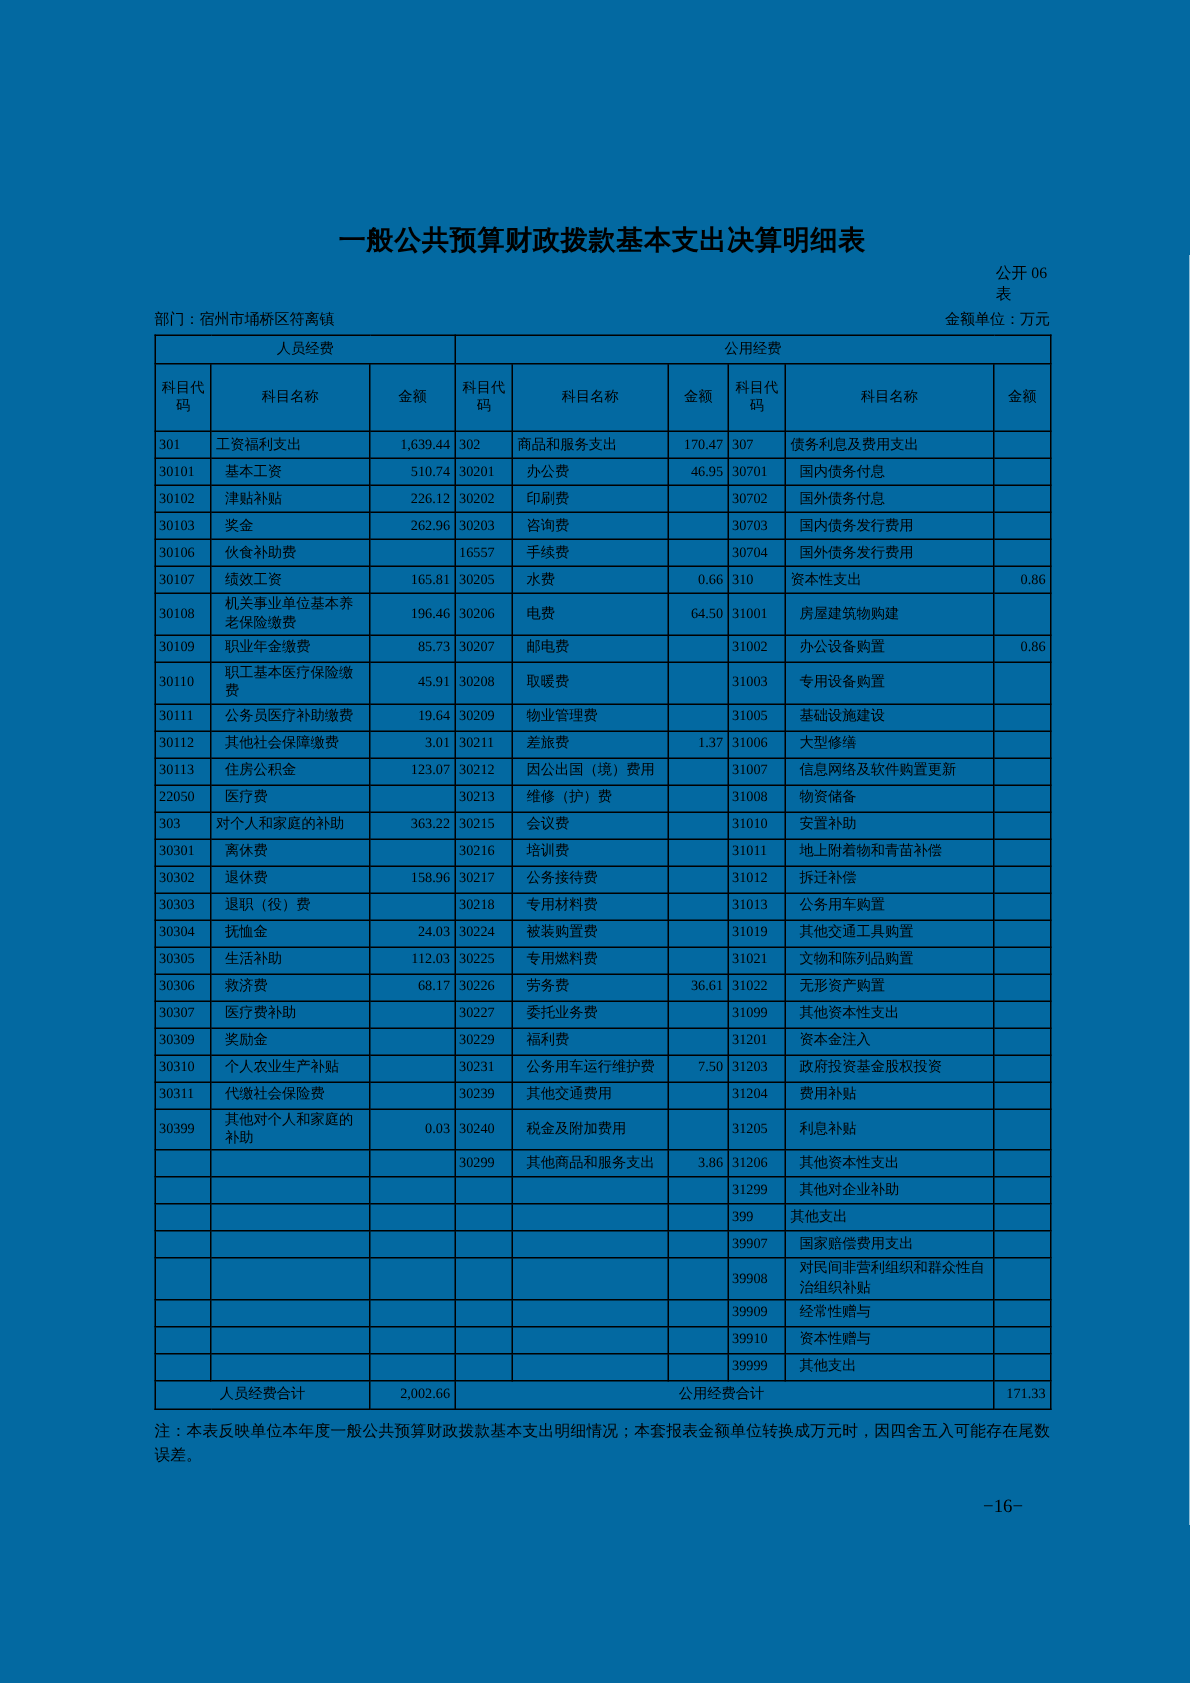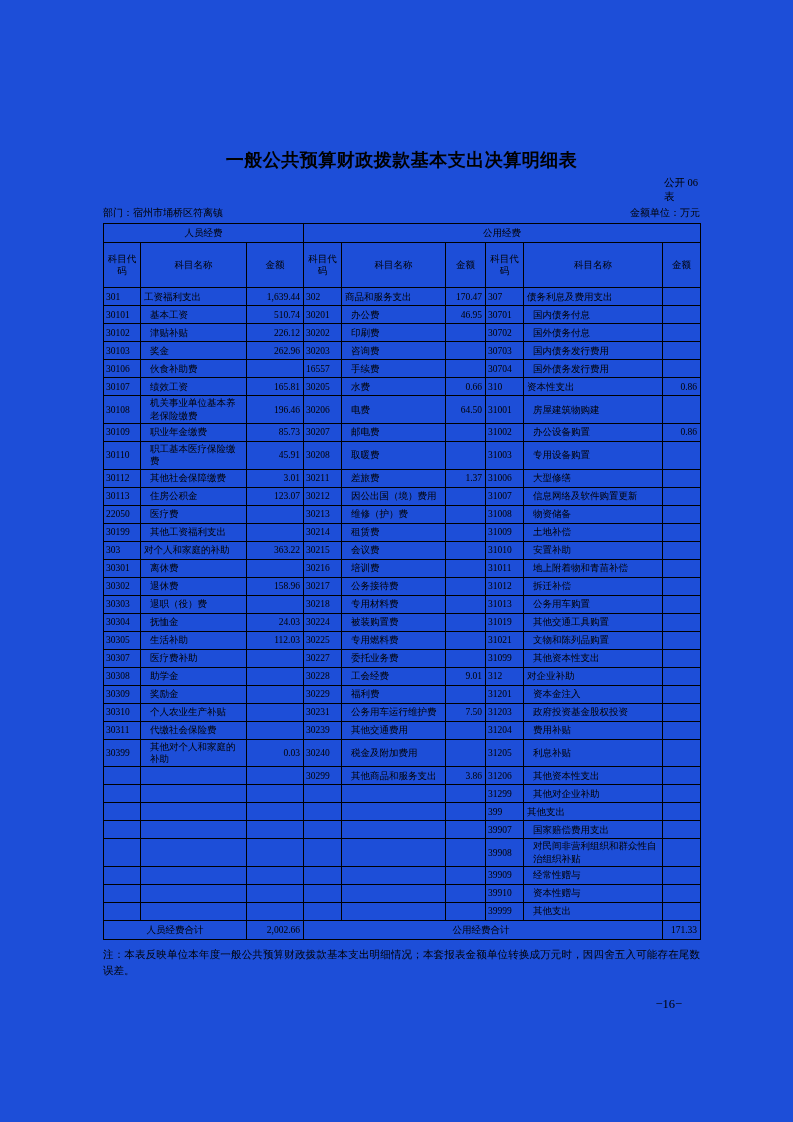--- a/index.html
+++ b/index.html
@@ -6,21 +6,21 @@
   html, body { background: #ffffff; }
   body {
     width: 793px; height: 1122px;
     font-family: "Liberation Serif", "DejaVu Serif", serif;
     color: #000;
   }
   .page {
     position: relative;
     width: 793px; height: 1122px;
     padding: 148px 93px 0 103px;
-    background: #1d4ed8;
+    background: #0369a1;
     overflow: hidden;
   }
   .title {
     font-size: 18px;
     font-weight: bold;
     text-align: center;
     letter-spacing: 0.5px;
     white-space: nowrap;
   }
   .doccode {
@@ -216,20 +216,31 @@
           <td class="name child">职工基本医疗保险缴费</td>
           <td class="amt">45.91</td>
           <td class="code">30208</td>
           <td class="name child">取暖费</td>
           <td class="amt"></td>
           <td class="code">31003</td>
           <td class="name child">专用设备购置</td>
           <td class="amt"></td>
         </tr>
         <tr>
+          <td class="code">30111</td>
+          <td class="name child">公务员医疗补助缴费</td>
+          <td class="amt">19.64</td>
+          <td class="code">30209</td>
+          <td class="name child">物业管理费</td>
+          <td class="amt"></td>
+          <td class="code">31005</td>
+          <td class="name child">基础设施建设</td>
+          <td class="amt"></td>
+        </tr>
+        <tr>
           <td class="code">30112</td>
           <td class="name child">其他社会保障缴费</td>
           <td class="amt">3.01</td>
           <td class="code">30211</td>
           <td class="name child">差旅费</td>
           <td class="amt">1.37</td>
           <td class="code">31006</td>
           <td class="name child">大型修缮</td>
           <td class="amt"></td>
         </tr>
@@ -249,31 +260,20 @@
           <td class="name child">医疗费</td>
           <td class="amt"></td>
           <td class="code">30213</td>
           <td class="name child">维修（护）费</td>
           <td class="amt"></td>
           <td class="code">31008</td>
           <td class="name child">物资储备</td>
           <td class="amt"></td>
         </tr>
         <tr>
-          <td class="code">30199</td>
-          <td class="name child">其他工资福利支出</td>
-          <td class="amt"></td>
-          <td class="code">30214</td>
-          <td class="name child">租赁费</td>
-          <td class="amt"></td>
-          <td class="code">31009</td>
-          <td class="name child">土地补偿</td>
-          <td class="amt"></td>
-        </tr>
-        <tr>
           <td class="code">303</td>
           <td class="name">对个人和家庭的补助</td>
           <td class="amt">363.22</td>
           <td class="code">30215</td>
           <td class="name child">会议费</td>
           <td class="amt"></td>
           <td class="code">31010</td>
           <td class="name child">安置补助</td>
           <td class="amt"></td>
         </tr>
@@ -326,39 +326,39 @@
           <td class="name child">生活补助</td>
           <td class="amt">112.03</td>
           <td class="code">30225</td>
           <td class="name child">专用燃料费</td>
           <td class="amt"></td>
           <td class="code">31021</td>
           <td class="name child">文物和陈列品购置</td>
           <td class="amt"></td>
         </tr>
         <tr>
+          <td class="code">30306</td>
+          <td class="name child">救济费</td>
+          <td class="amt">68.17</td>
+          <td class="code">30226</td>
+          <td class="name child">劳务费</td>
+          <td class="amt">36.61</td>
+          <td class="code">31022</td>
+          <td class="name child">无形资产购置</td>
+          <td class="amt"></td>
+        </tr>
+        <tr>
           <td class="code">30307</td>
           <td class="name child">医疗费补助</td>
           <td class="amt"></td>
           <td class="code">30227</td>
           <td class="name child">委托业务费</td>
           <td class="amt"></td>
           <td class="code">31099</td>
           <td class="name child">其他资本性支出</td>
-          <td class="amt"></td>
-        </tr>
-        <tr>
-          <td class="code">30308</td>
-          <td class="name child">助学金</td>
-          <td class="amt"></td>
-          <td class="code">30228</td>
-          <td class="name child">工会经费</td>
-          <td class="amt">9.01</td>
-          <td class="code">312</td>
-          <td class="name">对企业补助</td>
           <td class="amt"></td>
         </tr>
         <tr>
           <td class="code">30309</td>
           <td class="name child">奖励金</td>
           <td class="amt"></td>
           <td class="code">30229</td>
           <td class="name child">福利费</td>
           <td class="amt"></td>
           <td class="code">31201</td>

